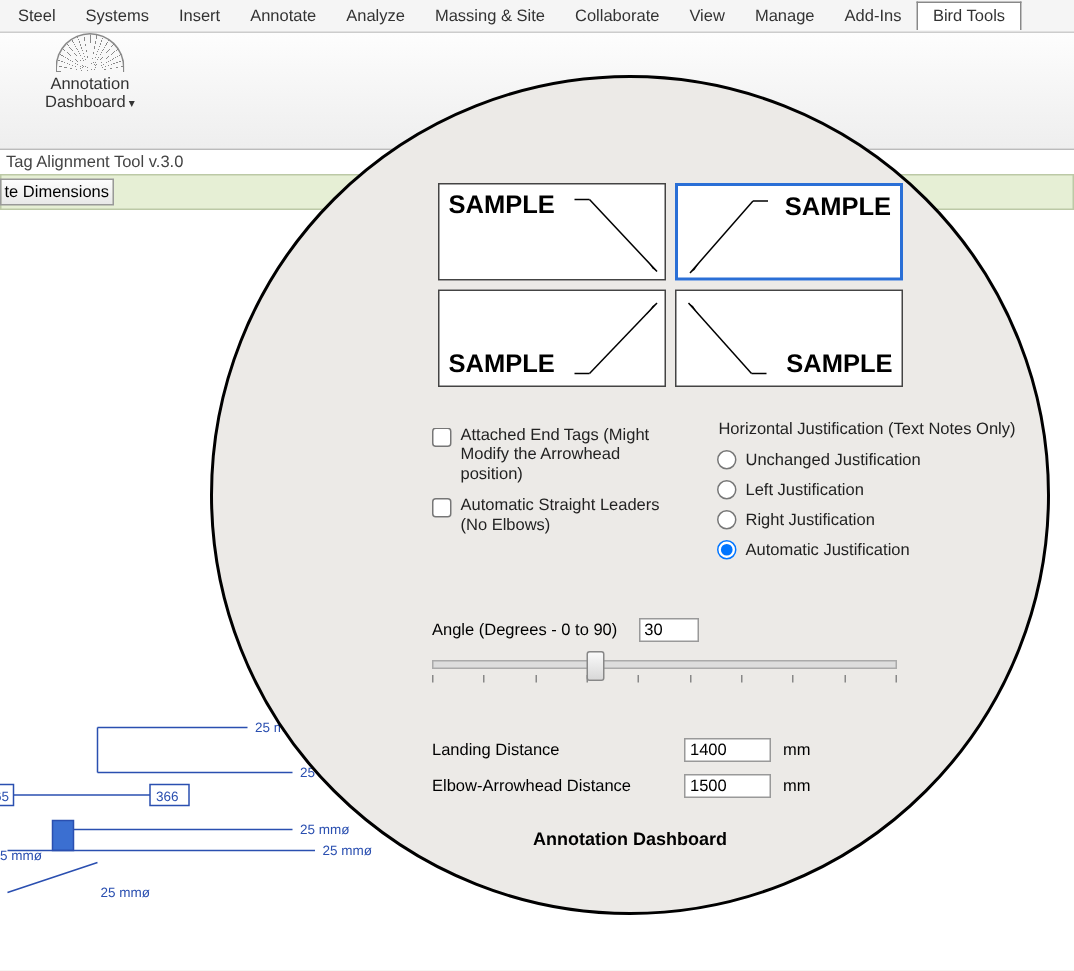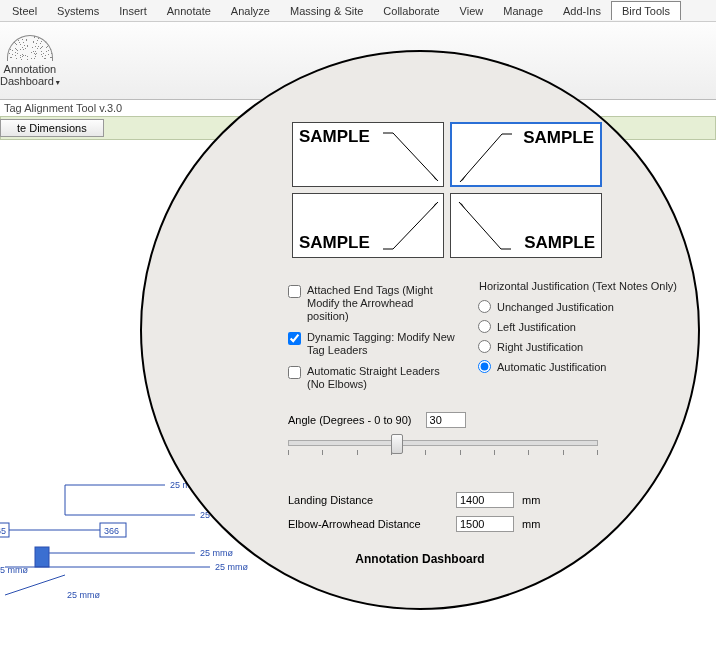--- a/index.html
+++ b/index.html
@@ -3,29 +3,29 @@
 <meta charset="utf-8">
 <style>
 * { box-sizing: border-box; margin: 0; padding: 0; }
 body { font-family: "Segoe UI", Tahoma, sans-serif; font-size: 11px; background: #fff; overflow: hidden; width: 716px; height: 647px; position: relative; }
 
 
 .ribbon-tabs { display: flex; background: #f5f5f5; border-bottom: 1px solid #ccc; height: 22px; align-items: center; padding-left: 2px; }
 .ribbon-tab { padding: 3px 10px; cursor: pointer; color: #333; font-size: 11px; }
 .ribbon-tab.active { background: #fff; border: 1px solid #888; border-bottom: none; }
 
-.ribbon-panel { height: 78px; background: linear-gradient(#fdfdfd, #eee); border-bottom: 1px solid #bbb; display: flex; align-items: center; }
+.ribbon-panel { height: 78px; background: linear-gradient(#fdfdfd, #eee); border-bottom: 1px solid #bbb; display: flex; align-items: flex-start; padding-left: 30px; }
 .panel-button { display: flex; flex-direction: column; align-items: center; cursor: pointer; font-size: 11px; color: #333; }
 .panel-button .protractor { width: 46px; height: 26px; border-top-left-radius: 46px; border-top-right-radius: 46px; border: 1px solid #888; border-bottom: none; background: repeating-conic-gradient(from -90deg at 50% 100%, #888 0deg, #888 1deg, transparent 1deg, transparent 10deg); background-color: #f8f8f8; position: relative; margin-bottom: 2px; }
 .panel-button .caret { font-size: 8px; margin-left: 2px; }
 
 .subtitle { padding: 2px 4px; color: #444; font-size: 11px; background: #fff; }
 
 .green-bar { height: 24px; background: #e6efd5; border: 1px solid #bcc9a6; display: flex; align-items: center; }
-.green-bar .dim-btn { background: linear-gradient(#fdfdfd, #e8e8e8); border: 1px solid #999; padding: 2px 16px; font-size: 11px; margin-left: -1px; cursor: pointer; }
+.green-bar .dim-btn { background: linear-gradient(#fdfdfd, #e8e8e8); border: 1px solid #999; padding: 2px 2px; font-size: 11px; margin-left: -1px; cursor: pointer; }
 
 
 .circle { position: absolute; left: 140px; top: 50px; width: 560px; height: 560px; border-radius: 50%; border: 2px solid #000; background: #eceae7; overflow: hidden; }
 
 
 .samples { position: absolute; top: 70px; left: 150px; display: grid; grid-template-columns: 152px 152px; grid-template-rows: 65px 65px; gap: 6px; }
 .sample-box { border: 1px solid #444; background: #fff; position: relative; font-family: Arial, sans-serif; font-weight: bold; font-size: 17px; cursor: pointer; }
 .sample-box.selected { border: 2px solid #2a6fd6; }
 .sample-box svg { position: absolute; top: 0; left: 0; }
 .sample-label { position: absolute; }
@@ -164,24 +164,20 @@
     </div>
   </div>
 
 
   <div class="check-col">
     <div class="check-row">
       <input type="checkbox" style="">
       <div class="lbl">Attached End Tags (Might Modify the Arrowhead position)</div>
     </div>
     <div class="check-row">
-      <input type="checkbox" checked="" style="">
-      <div class="lbl">Dynamic Tagging: Modify New Tag Leaders</div>
-    </div>
-    <div class="check-row">
       <input type="checkbox" style="">
       <div class="lbl">Automatic Straight Leaders (No Elbows)</div>
     </div>
   </div>
 
   <div class="radio-col">
     <div class="hdr">Horizontal Justification (Text Notes Only)</div>
     <div class="radio-row">
         <input type="radio" name="just" style="">
         <span>Unchanged Justification</span>

